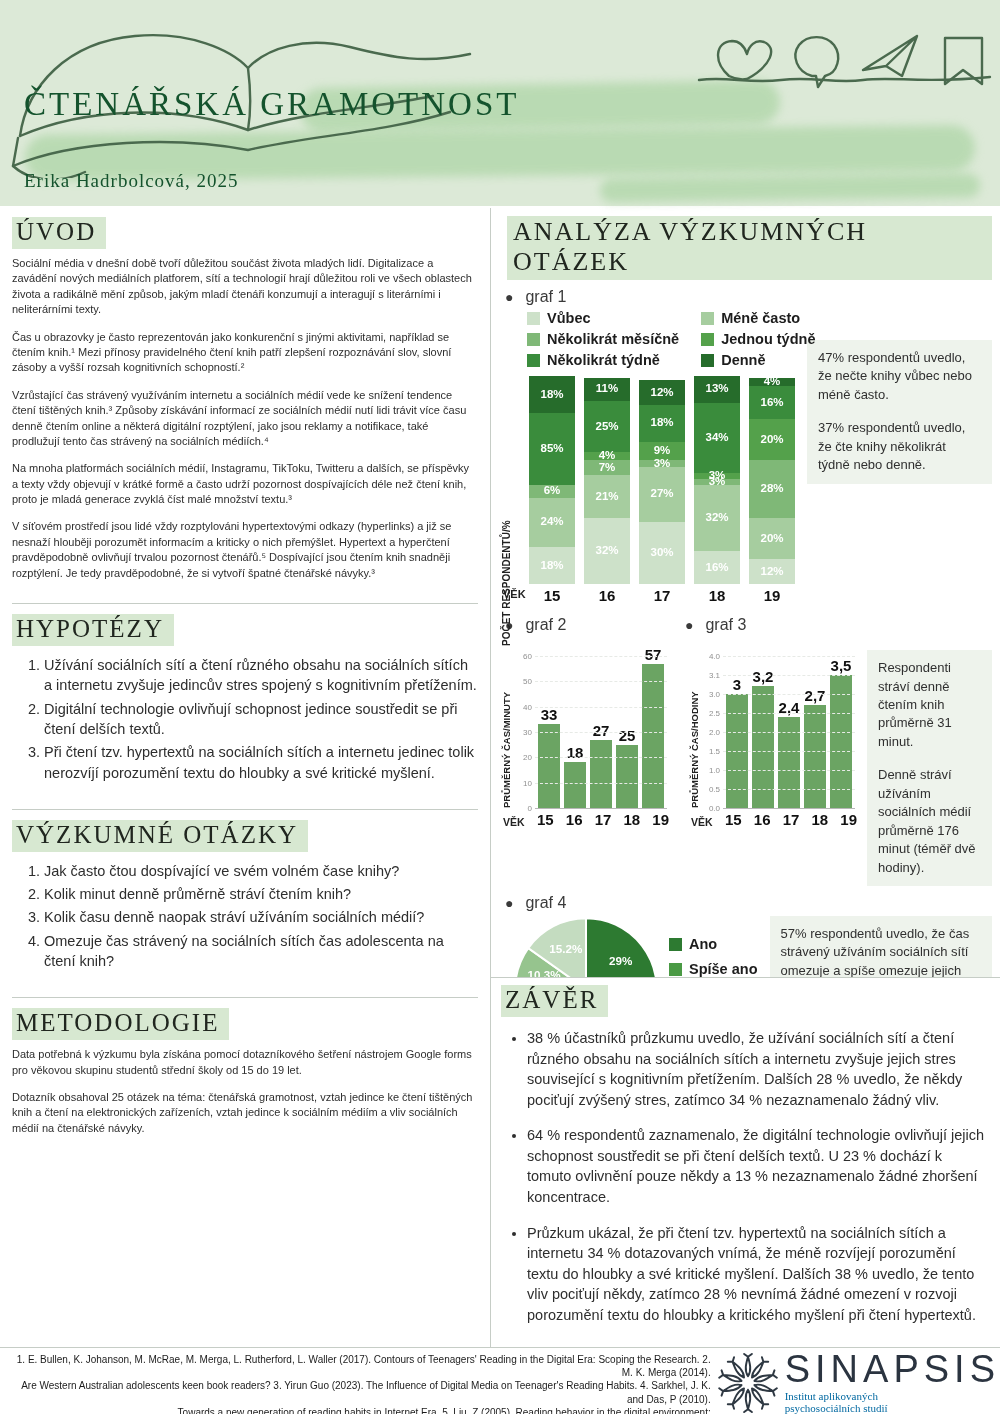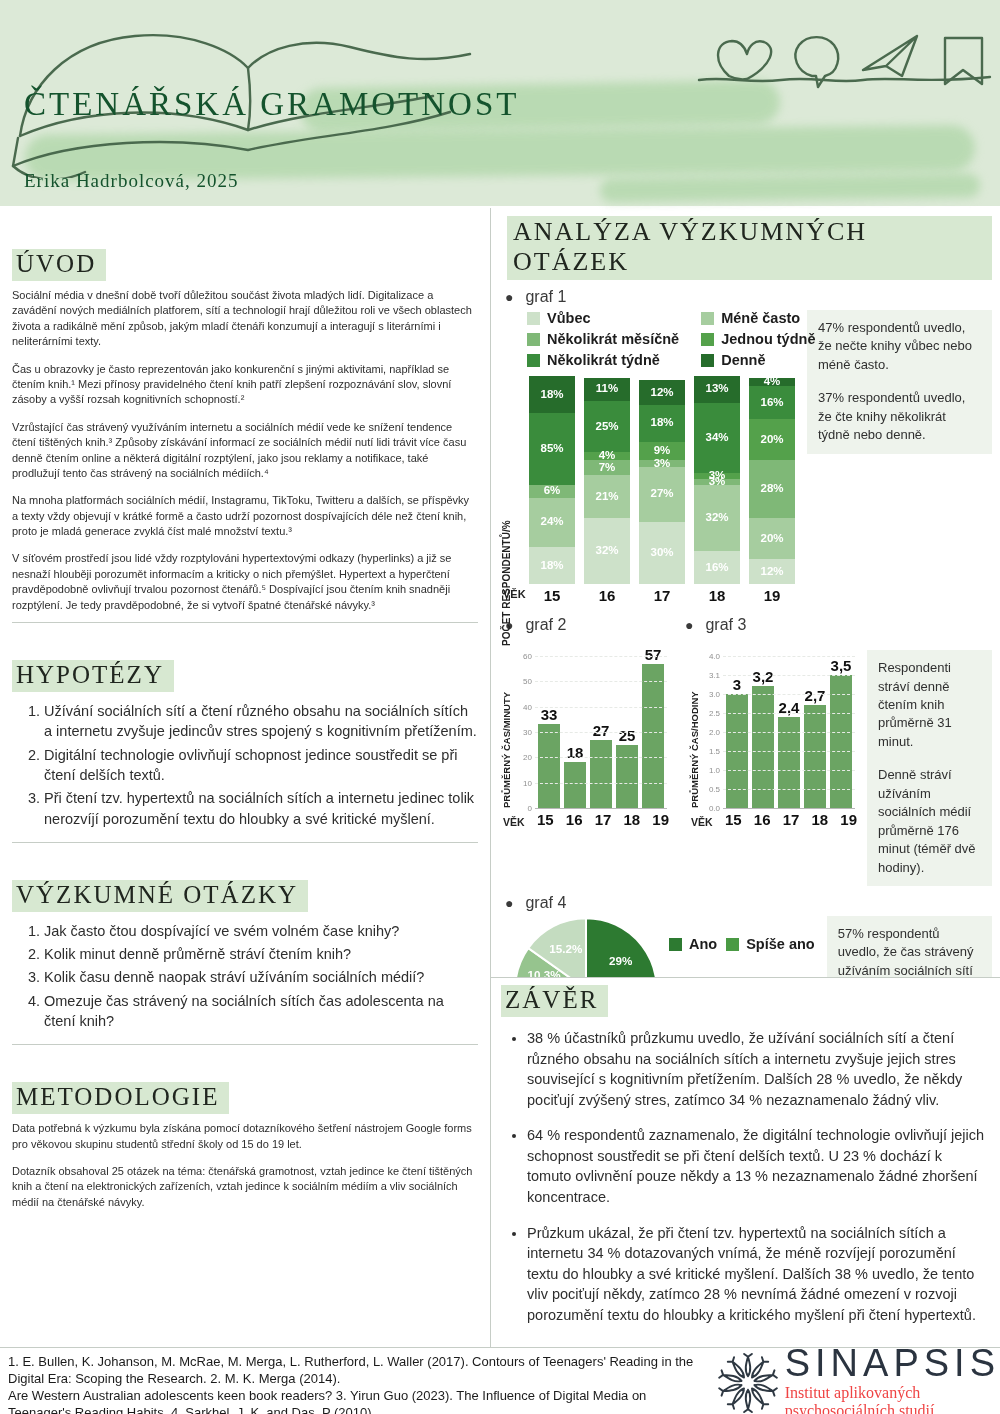--- a/index.html
+++ b/index.html
@@ -19,21 +19,21 @@
   .author{top:170px;font-size:19px;letter-spacing:1px;}
   .hdr-svg{position:absolute;z-index:2;}
   .book-svg{left:5px;top:8px;}
   .icons-svg{right:8px;top:18px;}
 
   
   .left-col{position:absolute;left:0;top:208px;width:490px;height:1139px;box-sizing:border-box;
             padding:4px 12px 0 12px;overflow:hidden;}
   .right-col{position:absolute;left:490px;top:208px;width:510px;height:1139px;box-sizing:border-box;
              border-left:1px solid #c6cdc6;overflow:hidden;}
-  .left-sec{border-bottom:1px solid #c6cdc6;padding-bottom:7px;margin-bottom:5px;overflow:hidden;margin-top:32px;}
+  .left-sec{border-bottom:1px solid #c6cdc6;padding-bottom:20px;margin-bottom:5px;overflow:hidden;}
   .left-sec:last-child{border-bottom:none;}
   .sec-head{display:inline-block;font-family:"Liberation Serif",serif;font-size:25px;letter-spacing:2px;
             color:#20261f;background:#d7e8d1;padding:1px 10px 3px 4px;margin:5px 0 7px 0;font-weight:500;}
   .para{font-size:11px;line-height:1.4;margin:0 0 12px 0;}
   .para:last-child{margin-bottom:2px;}
   ol.num-list{margin:2px 0 6px 0;padding-left:32px;}
   ol.num-list li,ul.dot-list li{font-size:14.5px;line-height:1.4;margin-bottom:3px;}
 
   
   .analyza-sec{box-sizing:border-box;height:770px;padding:4px 8px 0 10px;border-bottom:1px solid #c6cdc6;overflow:hidden;}
@@ -55,21 +55,21 @@
   .g1-plot{display:flex;align-items:flex-end;gap:9px;margin-left:28px;}
   .g1-col{display:flex;flex-direction:column;align-items:center;}
   .g1-stack{display:flex;flex-direction:column-reverse;width:46px;}
   .g1-seg{position:relative;width:100%;}
   .g1-lbl{position:absolute;left:0;right:0;top:50%;transform:translateY(-50%);text-align:center;
           color:#fff;font-weight:bold;font-size:11.5px;line-height:1;z-index:2;}
   .g1-x{font-weight:bold;font-size:15px;margin-top:3px;color:#111;}
   .vlab{position:absolute;left:0;top:60px;height:210px;display:flex;align-items:center;
         writing-mode:vertical-rl;transform:rotate(180deg);font-size:10px;font-weight:bold;color:#222;}
   .vek{position:absolute;left:2px;bottom:4px;font-size:11px;font-weight:bold;color:#222;}
-  .g1-note{width:195px;margin-left:4px;margin-top:2px;}
+  .g1-note{width:195px;margin-left:4px;margin-top:32px;}
 
   
   .g23-row{display:flex;align-items:flex-start;margin-top:2px;}
   .mini-chart{position:relative;width:172px;flex:0 0 auto;}
   .mini-body{display:flex;margin-left:14px;}
   .yticks{position:relative;width:20px;height:152px;margin-top:18px;}
   .ytick{position:absolute;right:3px;font-size:8px;color:#909090;}
   .plot{position:relative;width:132px;height:152px;margin-top:18px;border-bottom:1px solid #b7b7b7;}
   .gridline{position:absolute;left:0;right:0;border-top:1px dashed #e7eae6;}
   .bars{position:absolute;left:0;right:0;bottom:0;top:-18px;display:flex;align-items:flex-end;justify-content:space-between;padding:0 2px;}
@@ -81,35 +81,35 @@
   .vlab2{position:absolute;left:0;top:30px;height:140px;display:flex;align-items:center;
          writing-mode:vertical-rl;transform:rotate(180deg);font-size:9.5px;font-weight:bold;color:#222;}
   .vek2{position:absolute;left:2px;bottom:0;font-size:10.5px;font-weight:bold;color:#222;}
   .g3-note{width:152px;margin-left:6px;margin-top:12px;}
 
   
   .g4-row{display:flex;align-items:flex-start;}
   .pie-svg{width:158px;height:150px;flex:0 0 auto;margin-left:6px;}
   .pie-label{font-size:.165px;font-weight:bold;fill:#fff;text-anchor:middle;dominant-baseline:middle;
              font-family:"Liberation Sans",sans-serif;}
-  .g4-legend{display:flex;flex-direction:row;gap:9px;margin:22px 6px 0 4px;flex:0 0 auto;}
+  .g4-legend{display:flex;flex-direction:column;gap:9px;margin:22px 6px 0 4px;flex:0 0 auto;}
   .g4-note{width:296px;margin-left:6px;margin-top:2px;}
 
   
   ul.zaver-list{margin:4px 0 0 0;padding-left:26px;}
   ul.zaver-list li{font-size:14.5px;line-height:1.42;margin-bottom:15px;}
 
   
   .footer{position:absolute;left:0;top:1347px;width:1000px;height:67px;border-top:1px solid #c6cdc6;
           display:flex;box-sizing:border-box;}
   .refs{padding:5px 6px 0 8px;width:782px;box-sizing:border-box;}
-  .ref-line{font-size:13px;line-height:1.32;color:#1b1b1b;}
+  .ref-line{font-size:10px;line-height:1.32;color:#1b1b1b;text-align:right;}
   .logo-wrap{display:flex;align-items:center;gap:6px;margin-top:3px;}
   .logo-text .sinapsis-name{font-size:38px;letter-spacing:5px;color:#2b3440;line-height:1.05;}
-  .logo-text .sinapsis-sub{font-family:"Liberation Serif",serif;font-size:16px;color:#ef4444;line-height:1.15;}
+  .logo-text .sinapsis-sub{font-family:"Liberation Serif",serif;font-size:11px;color:#0369a1;line-height:1.15;}
 </style>
 </head>
 <body>
 
 <div class="page">
 
   <div class="header">
     <div class="brush brush1"></div>
     <div class="brush brush2"></div>
     <div class="brush brush3"></div>

